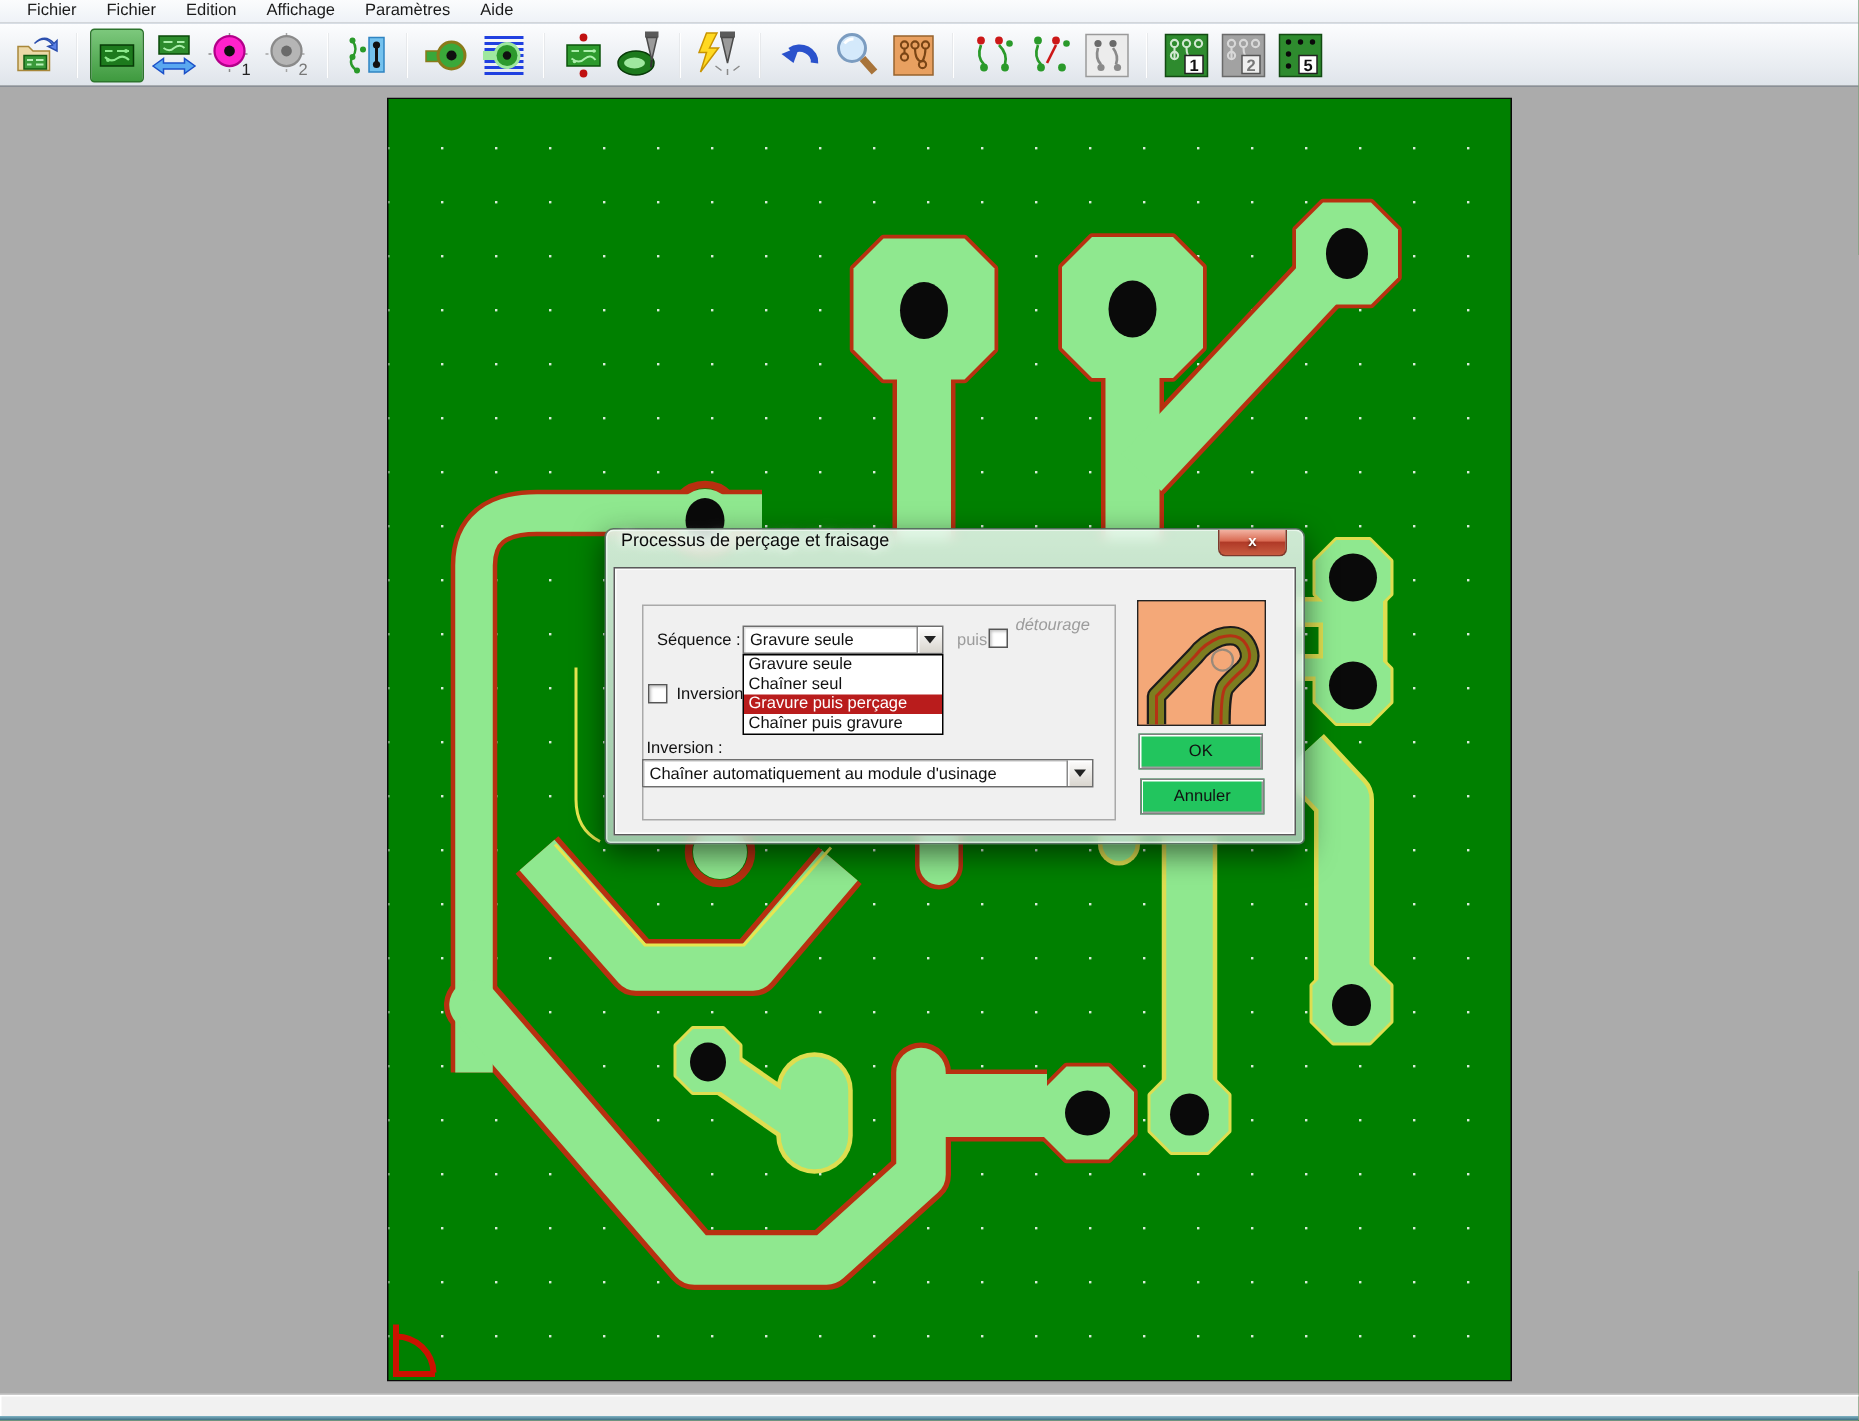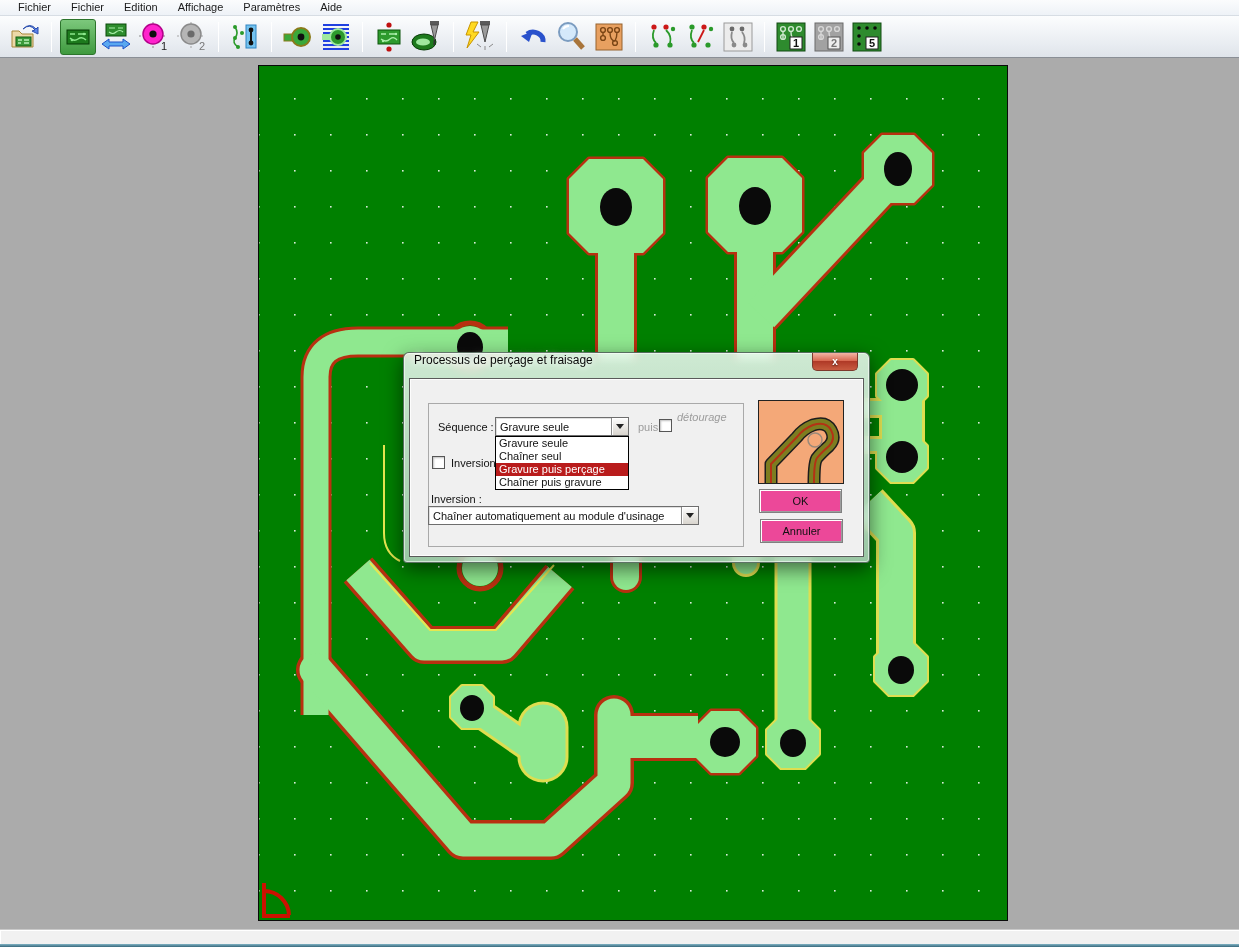--- a/index.html
+++ b/index.html
@@ -61,21 +61,21 @@
     border:1px solid #000; z-index:6; }
   .droplist .opt { height:13px; line-height:13px; padding:0 3px; font-size:11px; white-space:nowrap; }
   .droplist .opt.sel { background:#b91c1c; color:#fff; }
 
   .chk { position:absolute; width:13px; height:13px; background:#fff;
     border:1px solid #565656; box-shadow:inset 1px 1px 2px rgba(0,0,0,.25); }
 
   .preview { position:absolute; left:348px; top:21px; width:86px; height:84px;
     border:1px solid #222; background:#f4a878; }
 
-  .btn { position:absolute; width:83px; height:24px; background:#ec4899;
+  .btn { position:absolute; width:83px; height:24px; background:#22c55e;
     border:1px solid #808080; box-shadow:inset 1px 1px 0 #fff, inset -1px -1px 0 #9e9e9e;
     font-size:11px; color:#111; text-align:center; line-height:22px; cursor:default; }
 
   
   .statusbar { height:15px; background:#f1f1f1; border-top:1px solid #c9c9c9;
     box-shadow:inset 1px 1px 0 #fff; font-size:10px; color:#444; }
   .winedge { height:3px; background:linear-gradient(#7fb3c4,#38687c); }
 </style>
 </head>
 <body>
@@ -455,21 +455,21 @@
 
       <div class="droplist">
         <div class="opt">Gravure seule</div>
         <div class="opt">Chaîner seul</div>
         <div class="opt sel">Gravure puis perçage</div>
         <div class="opt">Chaîner puis gravure</div>
       </div>
 
       <span class="lbl" style="left:21px; top:114px;">Inversion :</span>
 
-      <div class="combo" style="left:18px; top:127px; width:271px;">
+      <div class="combo" style="left:18px; top:127px; width:301px;">
         <span class="cval">Chaîner automatiquement au module d'usinage</span>
         <span class="cbtn">
           <span class="carrow"></span>
         </span>
       </div>
 
       <div class="preview">
         <svg width="84" height="82">
           <rect width="84" height="82" fill="#f4a878"></rect>
           <g fill="none" stroke-linejoin="round" stroke-linecap="butt">

